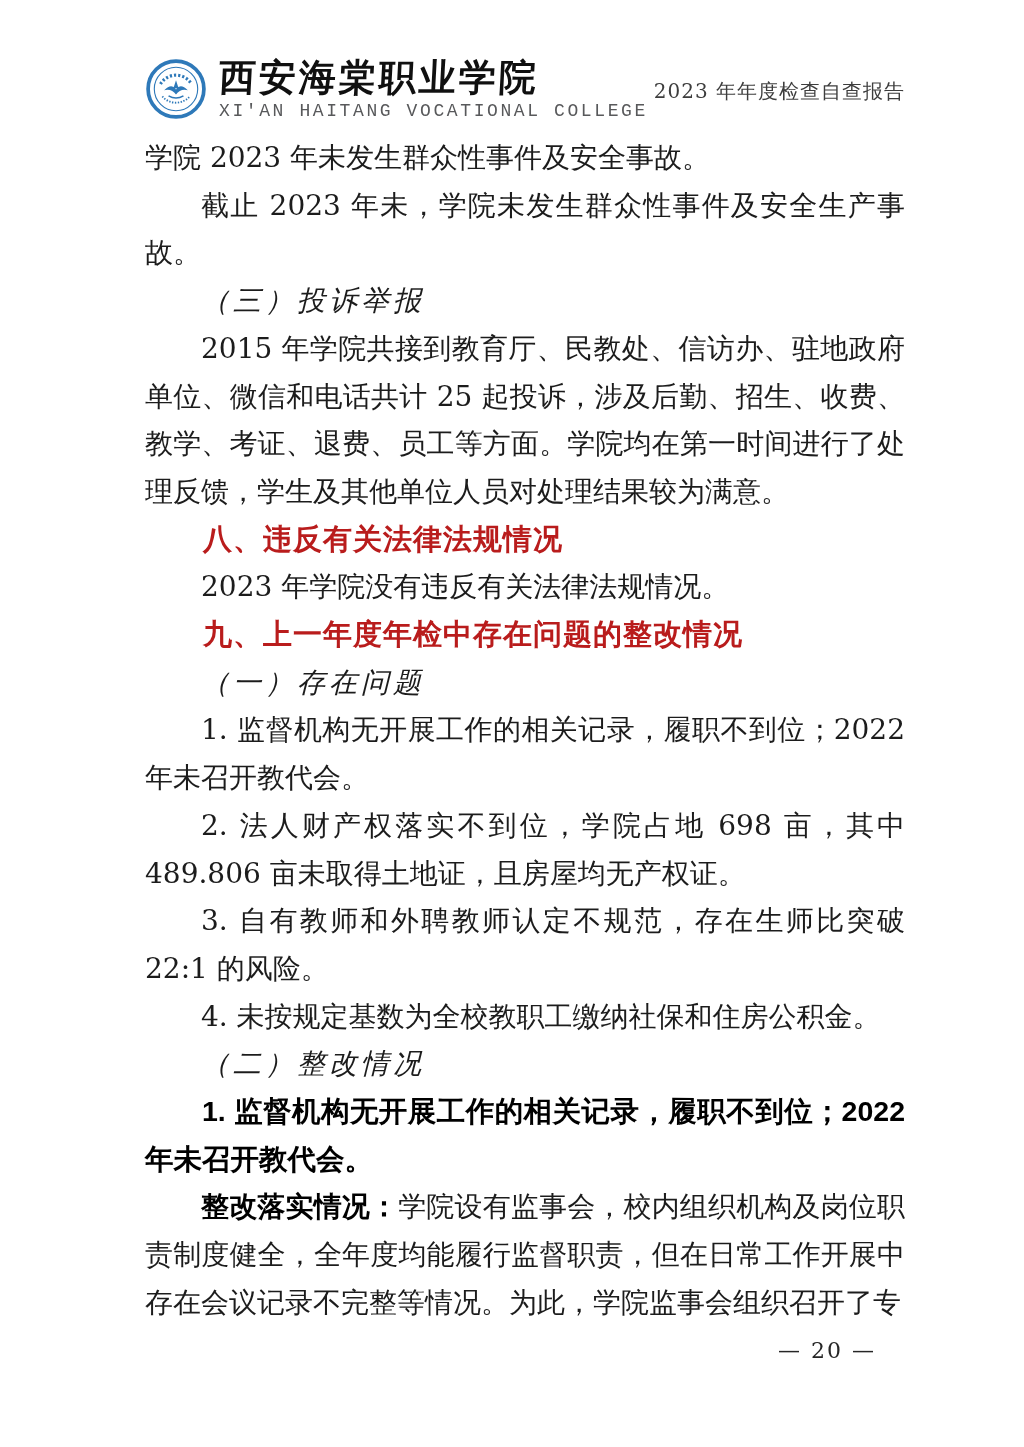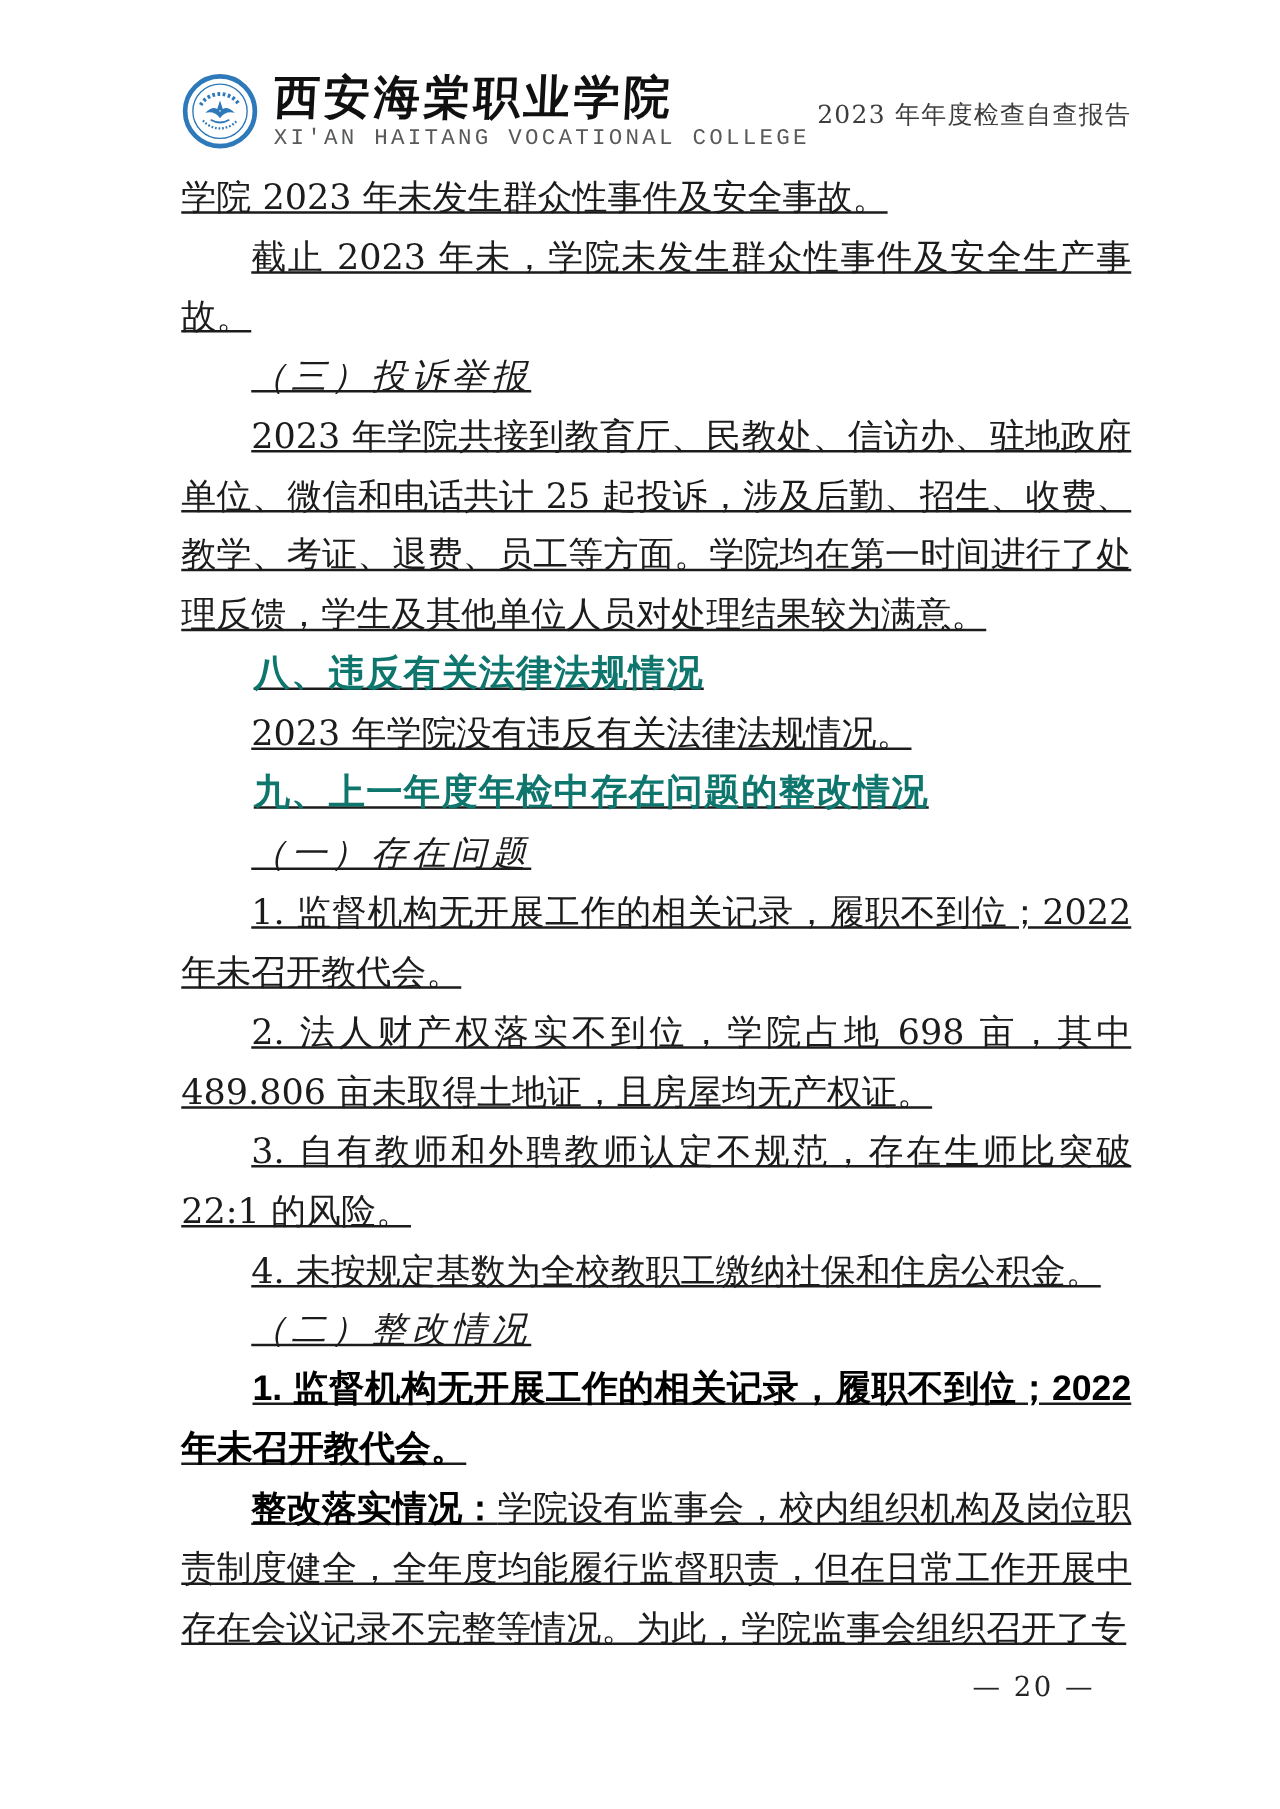--- a/index.html
+++ b/index.html
@@ -20,27 +20,27 @@
     font-size:37px; font-weight:bold; letter-spacing:3px; line-height:1.08;
     color:#101010; font-family:"DejaVu Serif","Liberation Serif",serif;
     transform:skewX(-3deg); white-space:nowrap;
   }
   .en-name {
     font-size:18px; letter-spacing:2.6px; color:#58595b;
     font-family:Liberation Mono, monospace;
     margin-top:3px; white-space:nowrap;
   }
   .doc-title { font-size:20px; color:#3d3d3d; margin-top:20px; white-space:nowrap; letter-spacing:1px; }
-  main { margin-top:8px;text-decoration:underline; }
+  main { margin-top:8px; }
   main p { margin:0; font-size:28px; line-height:47.7px; text-align:justify; color:#1c1c1c; }
   .indent { text-indent:2em; }
   .kaiti { font-style:italic; letter-spacing:4px; }
   .heading {
     font-family:"Liberation Sans","DejaVu Sans",sans-serif;
-    font-weight:bold; font-size:29px; color:#0f766e; text-align:left;
+    font-weight:bold; font-size:29px; color:#b91c1c; text-align:left;
     letter-spacing:1px;
   }
   .bold-body {
     font-family:"Liberation Sans","DejaVu Sans",sans-serif;
     font-weight:bold; font-size:28.5px; color:#000;
   }
   .lead-bold {
     font-family:"Liberation Sans","DejaVu Sans",sans-serif;
     font-weight:bold; color:#000;
   }
@@ -70,21 +70,21 @@
         <div class="en-name">XI'AN HAITANG VOCATIONAL COLLEGE</div>
       </div>
     </div>
     <div class="doc-title">2023 年年度检查自查报告</div>
   </header>
 
   <main>
     <p class="body">学院 2023 年未发生群众性事件及安全事故。</p>
     <p class="body indent">截止 2023 年未，学院未发生群众性事件及安全生产事故。</p>
     <p class="kaiti indent">（三）投诉举报</p>
-    <p class="body indent">2023 年学院共接到教育厅、民教处、信访办、驻地政府单位、微信和电话共计 25 起投诉，涉及后勤、招生、收费、教学、考证、退费、员工等方面。学院均在第一时间进行了处理反馈，学生及其他单位人员对处理结果较为满意。</p>
+    <p class="body indent">2015 年学院共接到教育厅、民教处、信访办、驻地政府单位、微信和电话共计 25 起投诉，涉及后勤、招生、收费、教学、考证、退费、员工等方面。学院均在第一时间进行了处理反馈，学生及其他单位人员对处理结果较为满意。</p>
     <p class="heading indent">八、违反有关法律法规情况</p>
     <p class="body indent">2023 年学院没有违反有关法律法规情况。</p>
     <p class="heading indent">九、上一年度年检中存在问题的整改情况</p>
     <p class="kaiti indent">（一）存在问题</p>
     <p class="body indent">1. 监督机构无开展工作的相关记录，履职不到位；2022 年未召开教代会。</p>
     <p class="body indent">2. 法人财产权落实不到位，学院占地 698 亩，其中 489.806 亩未取得土地证，且房屋均无产权证。</p>
     <p class="body indent">3. 自有教师和外聘教师认定不规范，存在生师比突破 22:1 的风险。</p>
     <p class="body indent">4. 未按规定基数为全校教职工缴纳社保和住房公积金。</p>
     <p class="kaiti indent">（二）整改情况</p>
     <p class="bold-body indent">1. 监督机构无开展工作的相关记录，履职不到位；2022 年未召开教代会。</p>

